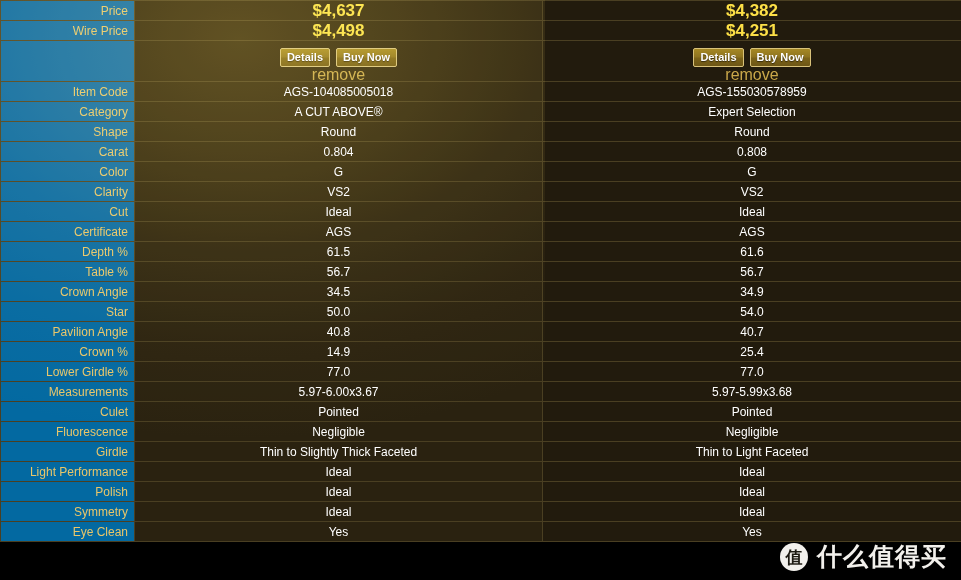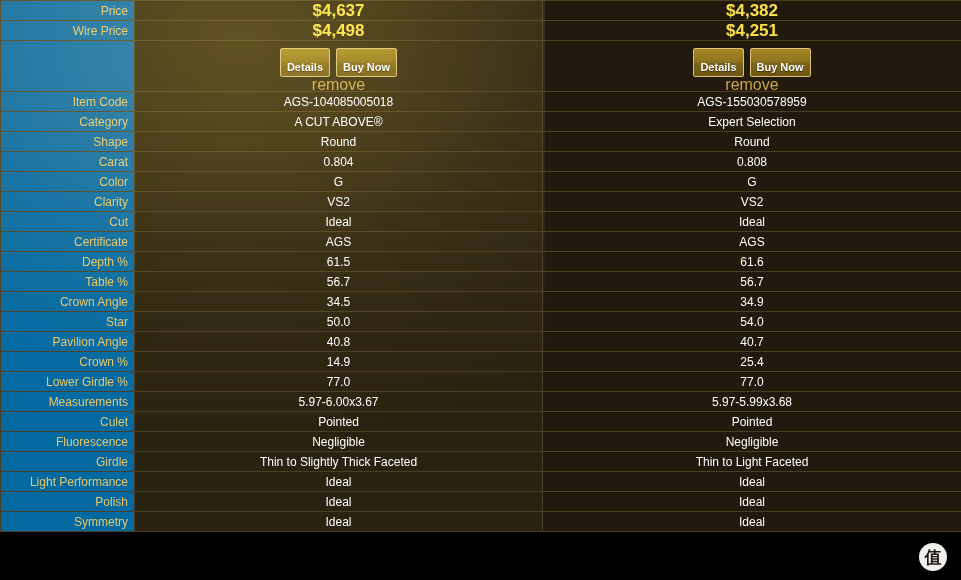--- a/index.html
+++ b/index.html
@@ -106,21 +106,21 @@
     display: flex;
     gap: 6px;
     justify-content: center;
   }
   .btn {
     display: inline-block;
     font-size: 11px;
     font-weight: bold;
     color: #ffffff;
     text-shadow: 0 1px 1px rgba(0,0,0,0.55);
-    padding: 12px 6px 3px 6px;
+    padding: 2px 6px 3px 6px;
     border: 1px solid #d9c27a;
     border-radius: 2px;
     background: linear-gradient(to bottom, #a58824 0%, #8e7320 48%, #7d6419 52%, #6d5616 100%);
     line-height: 12px;
     cursor: pointer;
     white-space: nowrap;
   }
   .remove-link {
     margin-top: 2px;
     font-size: 16px;
@@ -312,22 +312,28 @@
         <tr>
           <td class="label">Polish</td>
           <td class="val colA">Ideal</td>
           <td class="val">Ideal</td>
         </tr>
         <tr>
           <td class="label">Symmetry</td>
           <td class="val colA">Ideal</td>
           <td class="val">Ideal</td>
         </tr>
+        <tr>
+          <td class="label">Eye Clean</td>
+          <td class="val colA">Yes</td>
+          <td class="val">Yes</td>
+        </tr>
       </tbody>
   </table>
 
   <div id="glow"></div>
 
   <div id="watermark">
     <div class="wm-badge">值</div>
+    <div class="wm-text">什么值得买</div>
   </div>
 
 </div>
 
 </body></html>

